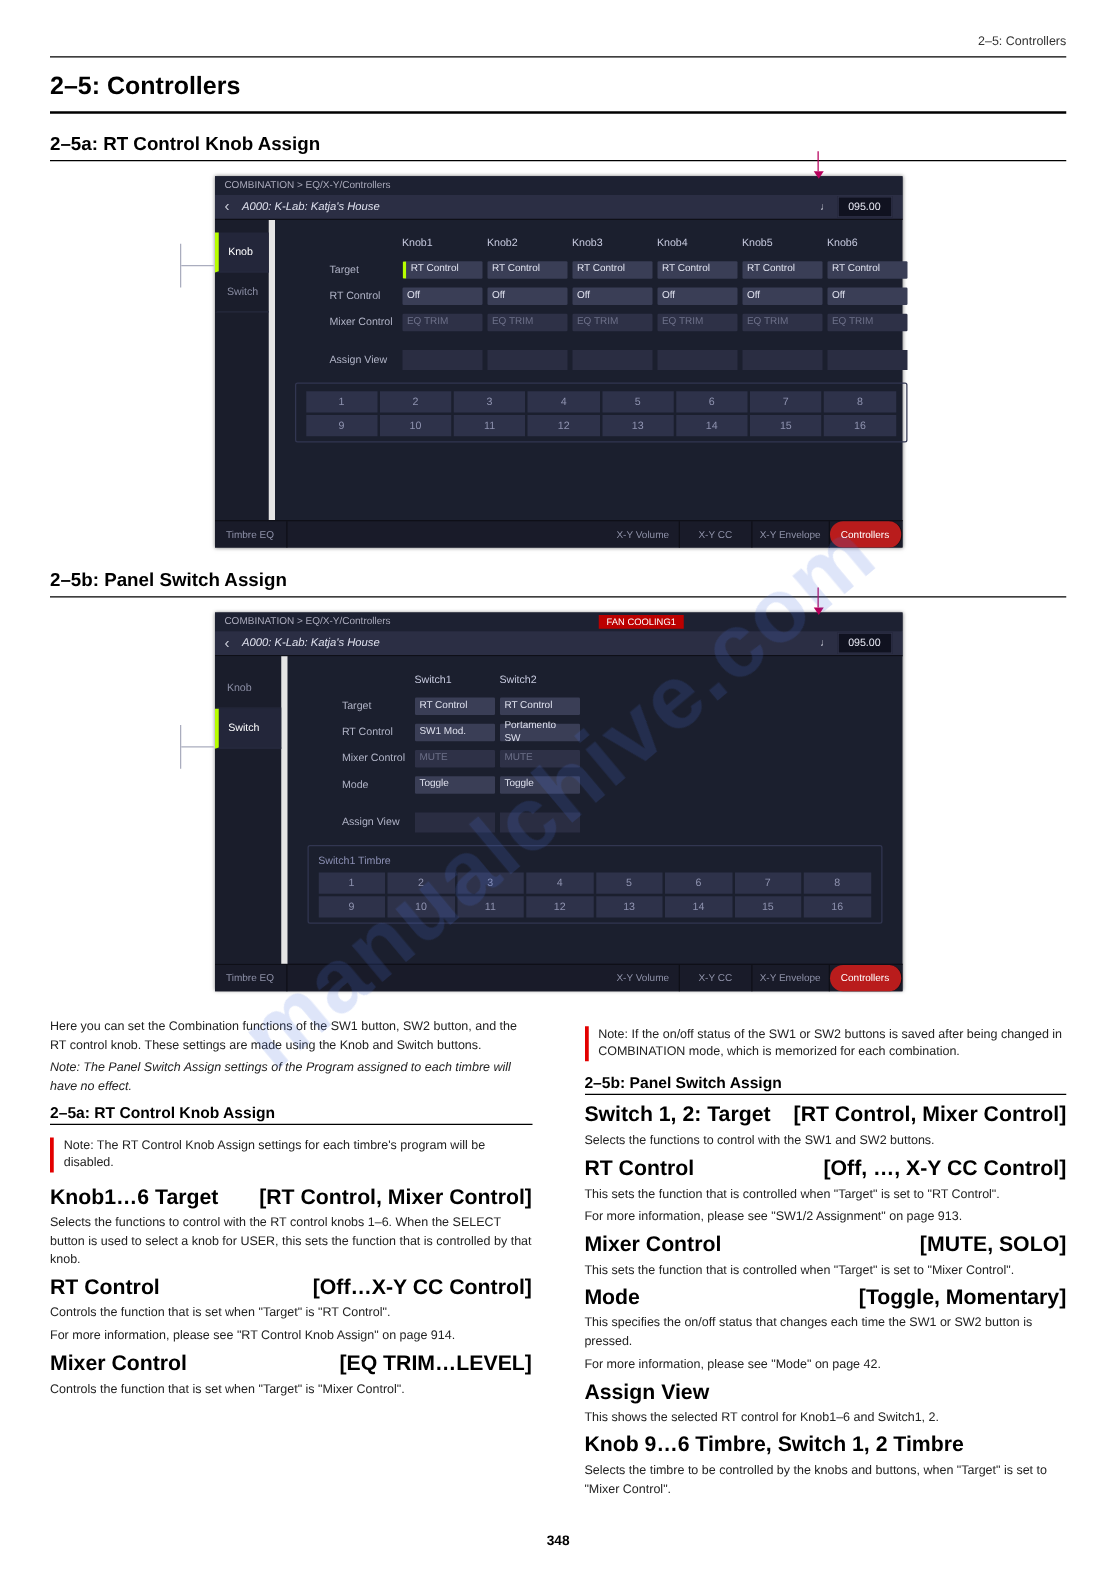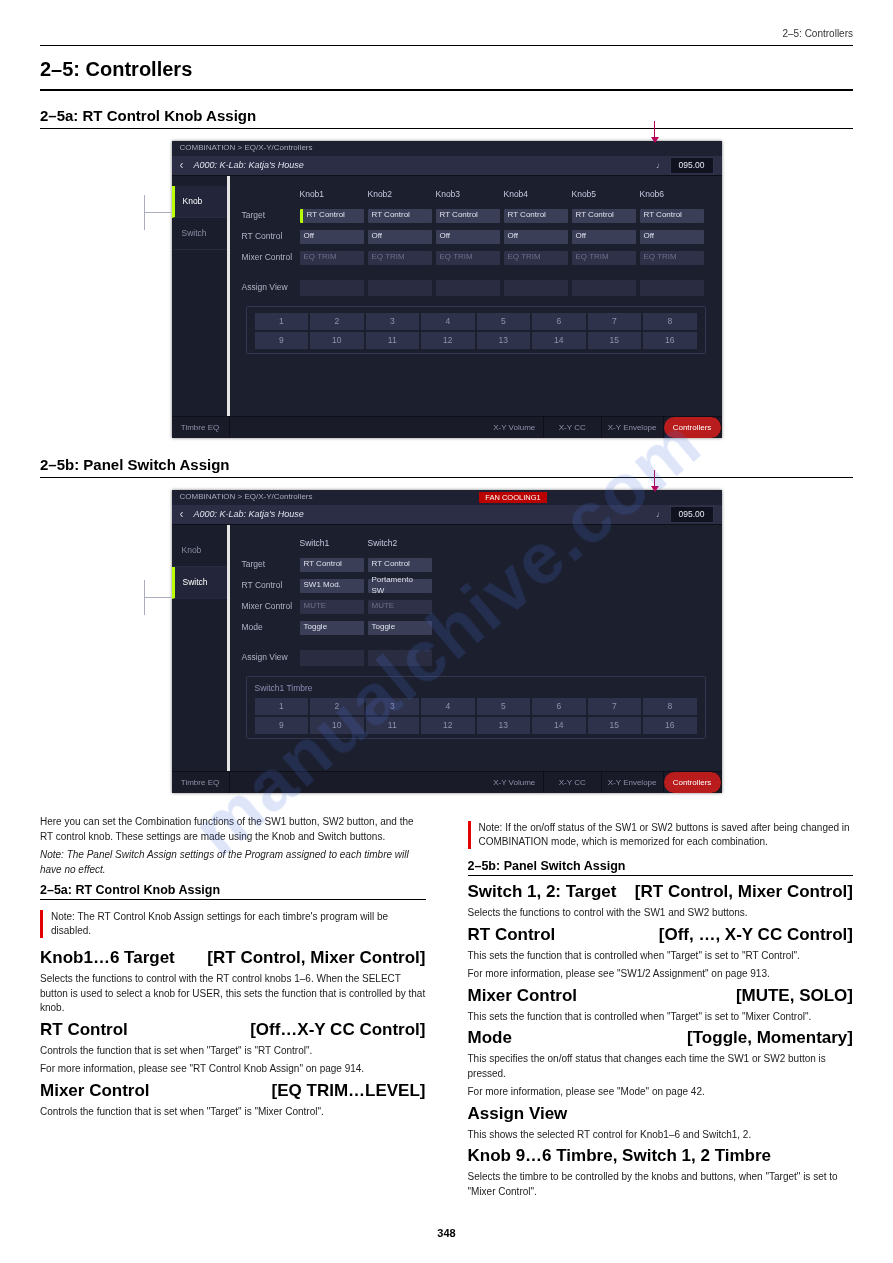--- a/index.html
+++ b/index.html
@@ -69,34 +69,34 @@
     border-bottom: 1px solid #0e0f17;
   }
   .ui-titlebar .back { color: #c8cad6; margin-right: 10px; font-size: 12px; }
   .ui-titlebar .title { flex: 1; color: #dfe1ee; font-size: 9px; font-style: italic; }
   .ui-titlebar .tempo-icon { margin-right: 5px; }
   .ui-titlebar .tempo { background: #101220; border: 1px solid #30334a; padding: 2px 8px; color:#e8e9f4; }
   .ui-body { display: flex; min-height: 240px; }
   .ui-side {
     width: 58px;
     background: #1a1d2b;
-    border-right: 3px solid #e5e5e5;
+    border-right: 5px solid #e5e5e5;
     padding-top: 10px;
   }
   .ui-side-item {
     padding: 10px 8px;
     color: #8a8da3;
     border-bottom: 1px solid #262a3e;
     border-left: 2px solid transparent;
     cursor: pointer;
   }
   .ui-side-item.selected { color: #fff; border-left: 3px solid #b8ff00; background: #23263a; }
   .ui-main { flex: 1; padding: 10px 12px 6px; }
   .row { display: flex; align-items: center; margin-bottom: 4px; height: 17px; }
-  .row-label { width: 58px; color: #b0b3c6; font-size: 8.5px; }
+  .row-label { width: 58px; color: #b0b3c6; font-size: 8.5px; margin-left: 32px; }
   .knob-head, .cell { width: 64px; margin-right: 4px; }
   .knob-head { color: #c6c9de; }
   .cell {
     background: #3a3e56;
     height: 14px;
     display: flex;
     align-items: center;
     padding: 0 4px;
     color: #dfe1ee;
     font-size: 8px;

